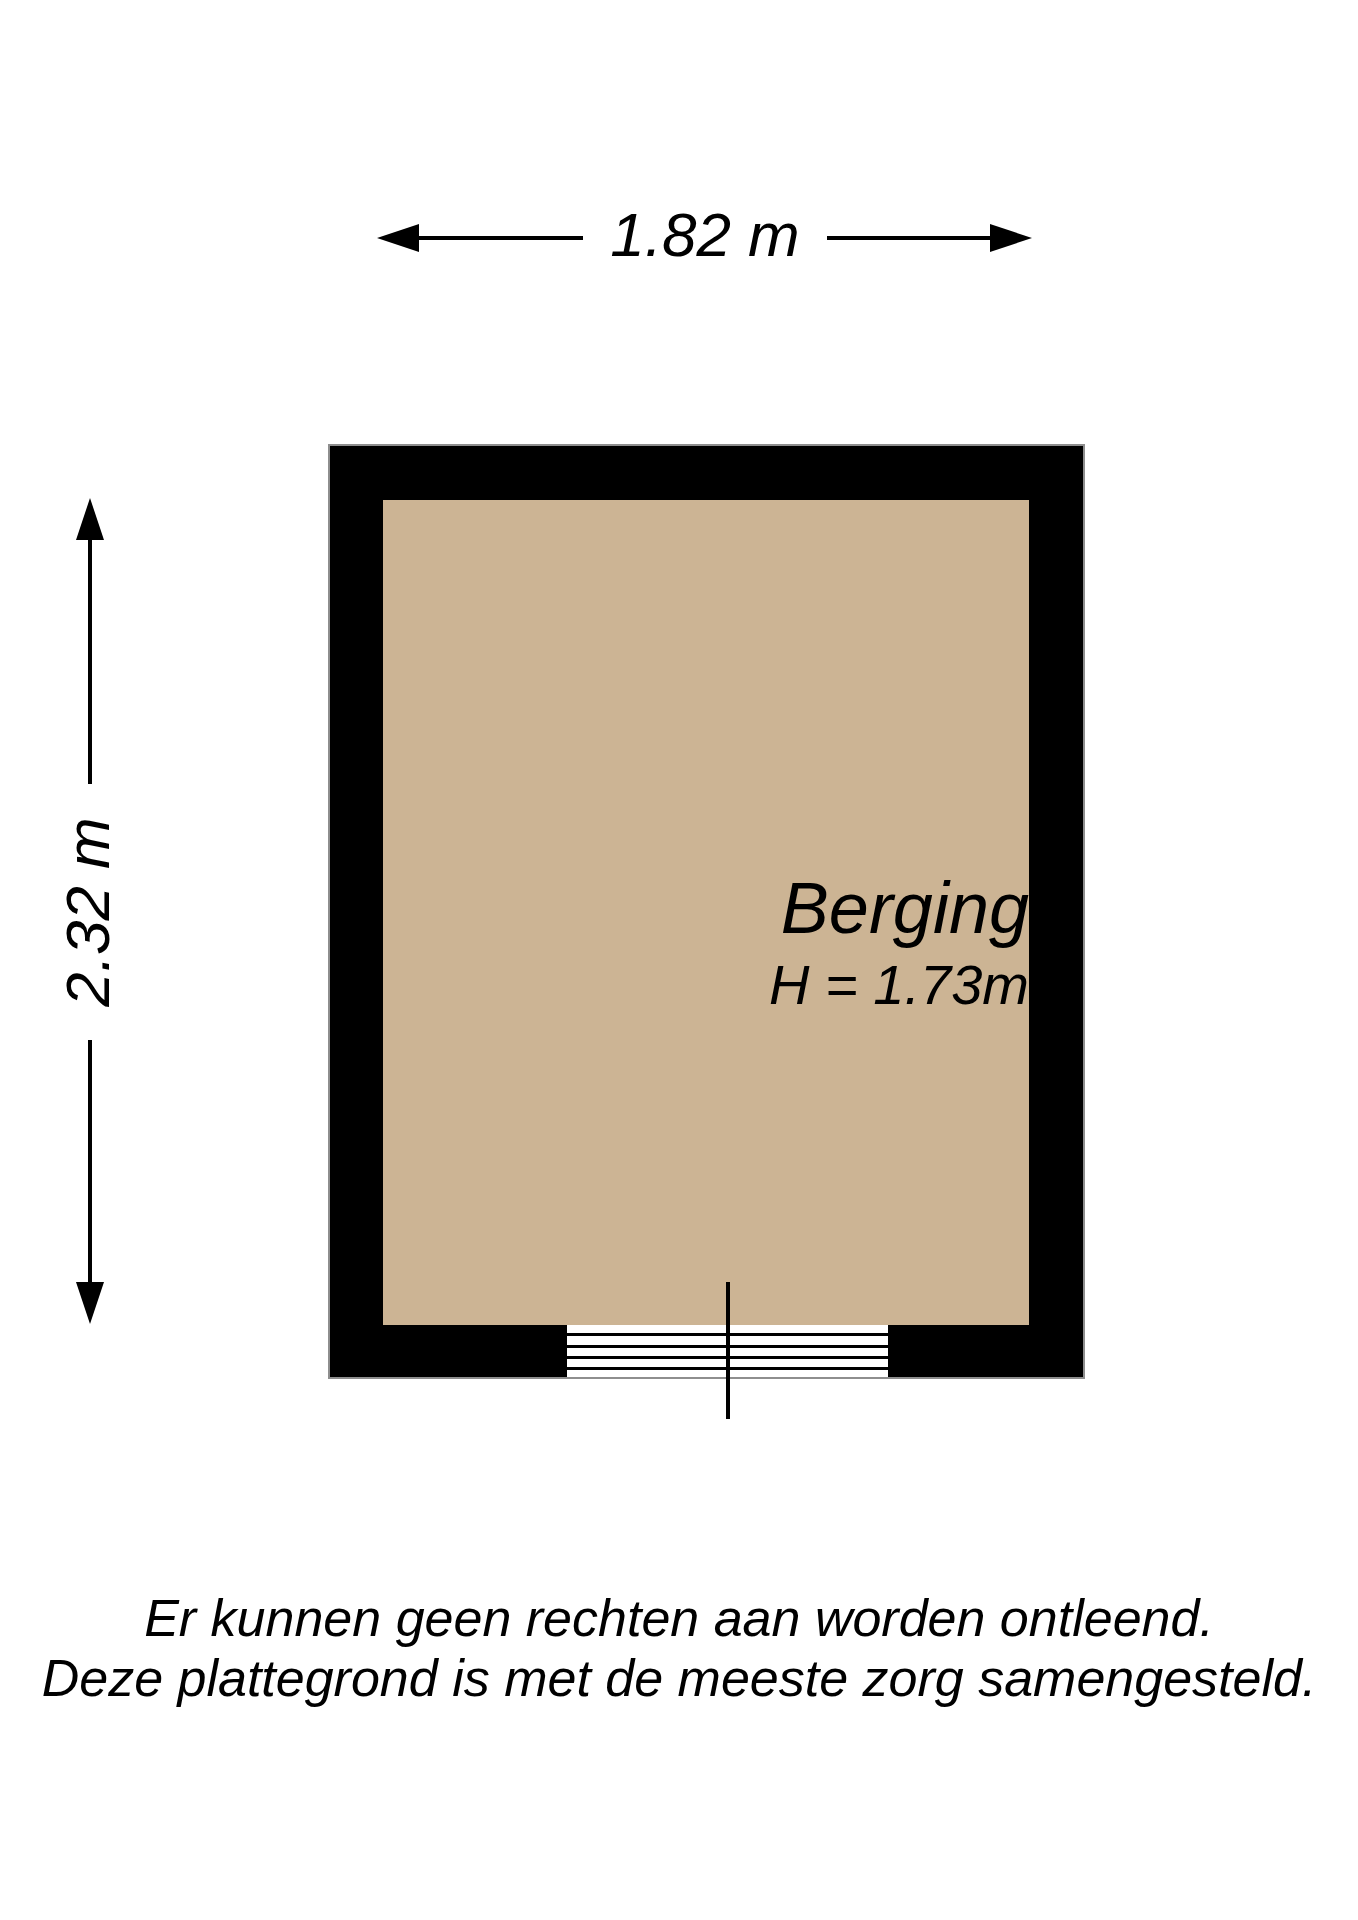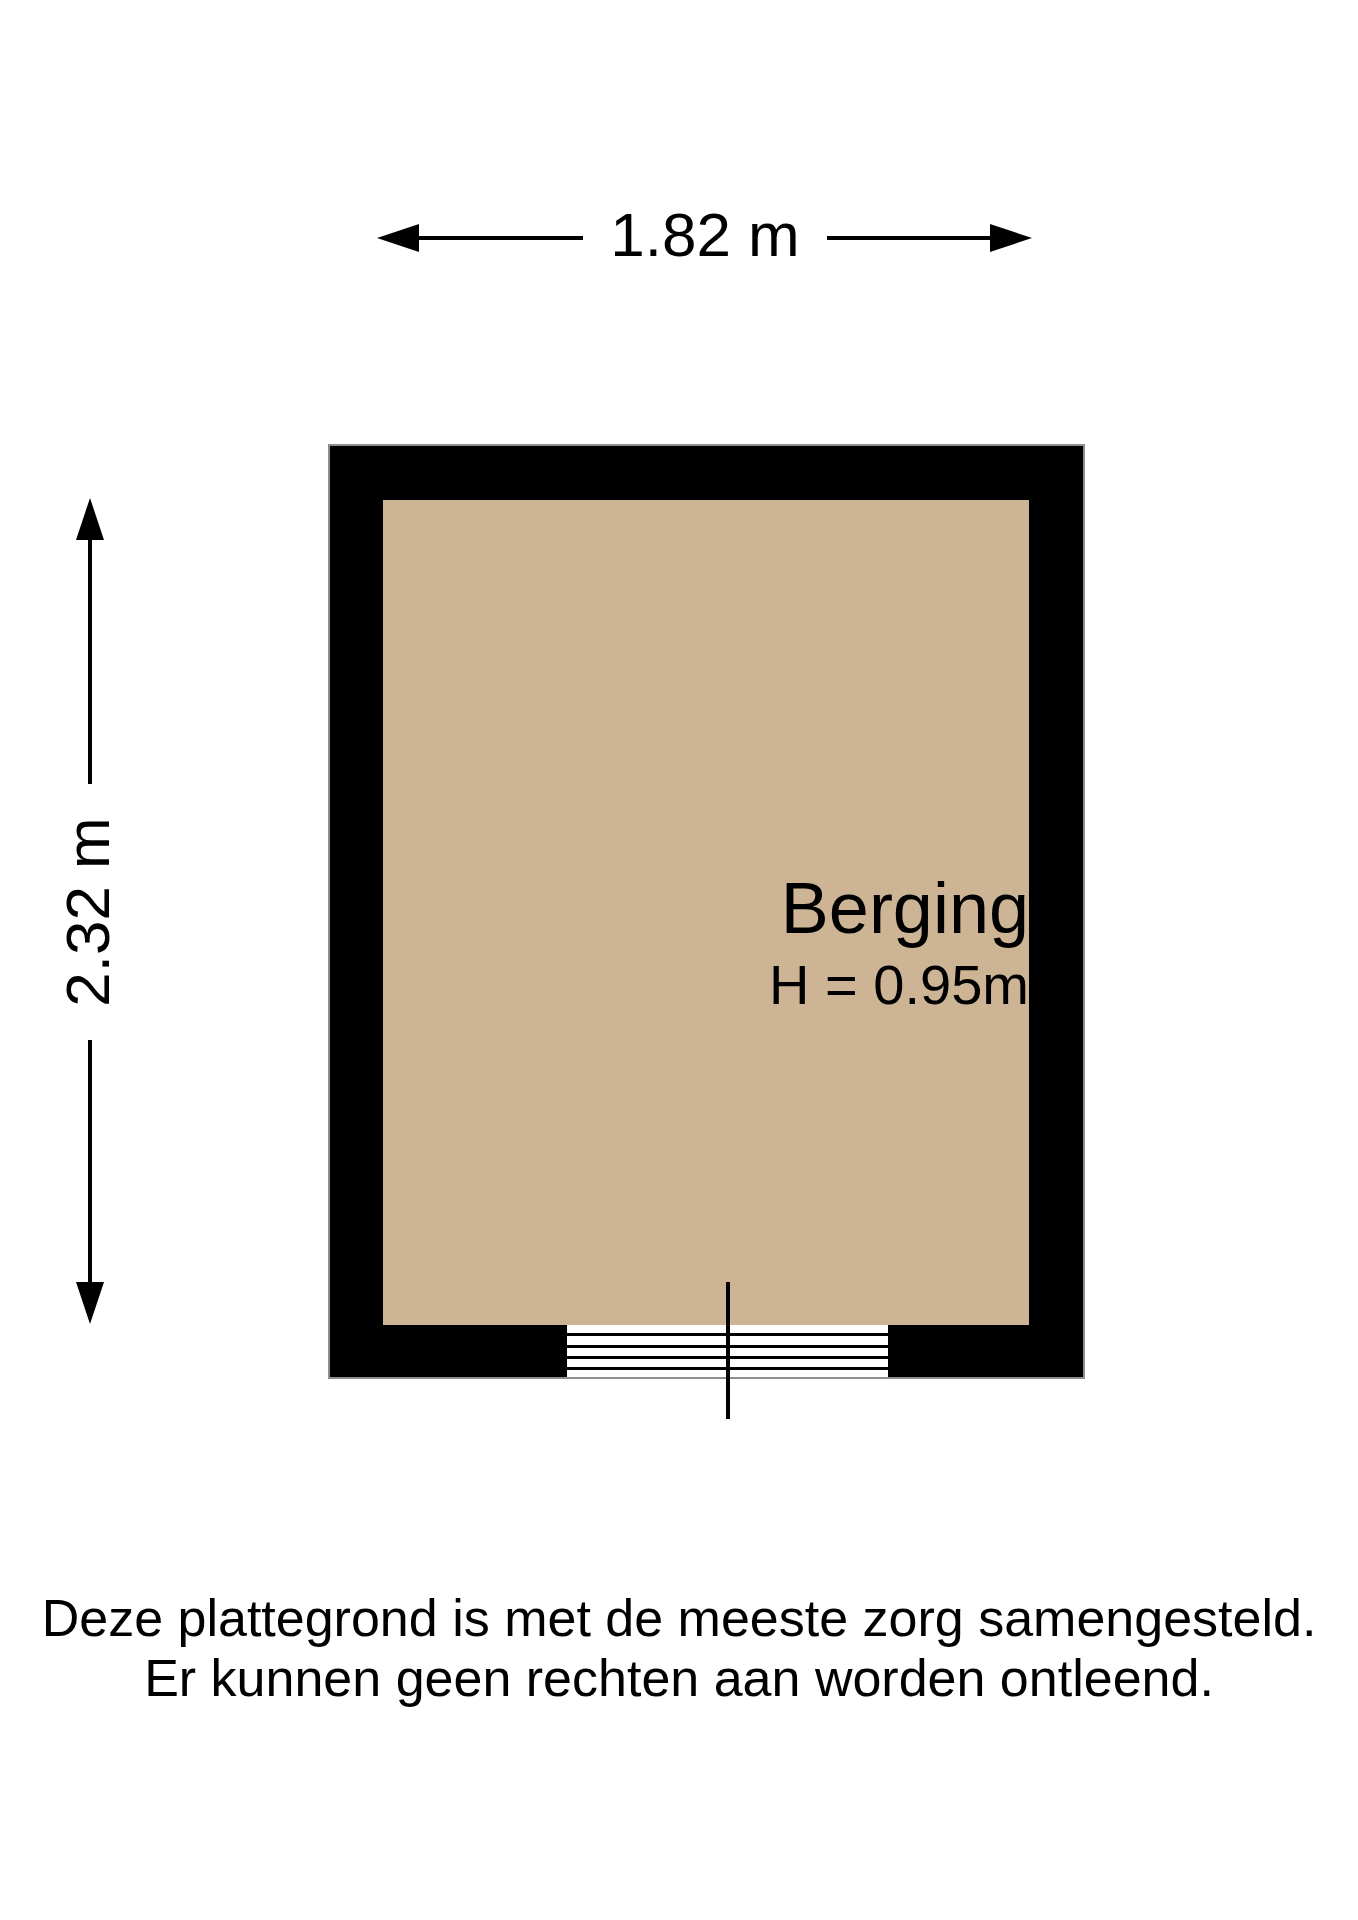--- a/index.html
+++ b/index.html
@@ -10,20 +10,21 @@
     --ink:#000000;
   }
   *{margin:0;padding:0;box-sizing:border-box;}
   html,body{background:var(--background);}
   body{font-family:"Liberation Sans", sans-serif;color:var(--ink);}
   .canvas{
     position:relative;
     width:1358px;height:1920px;
     background:var(--background);
     overflow:hidden;
+    font-style:italic;
   }
   
   .dim-line{position:absolute;background:var(--ink);}
   .h-line{height:4px;}
   .v-line{width:4px;}
   .arrow{position:absolute;width:0;height:0;}
   .arrow-left{border-top:14px solid transparent;border-bottom:14px solid transparent;border-right:42px solid var(--ink);left:377px;top:224px;}
   .arrow-right{border-top:14px solid transparent;border-bottom:14px solid transparent;border-left:42px solid var(--ink);left:990px;top:224px;}
   .arrow-up{border-left:14px solid transparent;border-right:14px solid transparent;border-bottom:42px solid var(--ink);left:76px;top:498px;}
   .arrow-down{border-left:14px solid transparent;border-right:14px solid transparent;border-top:42px solid var(--ink);left:76px;top:1282px;}
@@ -89,29 +90,29 @@
     <div class="dim-label dim-label-left">2.32 m</div>
     <div class="dim-line v-line" style="left:88px;top:1040px;height:244px;"></div>
     <div class="arrow arrow-down"></div>
   </div>
 
   <div class="room-walls"></div>
   <div class="room-floor"></div>
 
   <div class="room-label">
     <div class="room-name">Berging</div>
-    <div class="room-height">H = 0.95m</div>
+    <div class="room-height">H = 1.73m</div>
   </div>
 
   <div class="door-opening">
     <div class="threshold-line t1"></div>
     <div class="threshold-line t2"></div>
     <div class="threshold-line t3"></div>
     <div class="threshold-line t4"></div>
   </div>
   <div class="door-swing-line"></div>
 
   <div class="disclaimer">
+    <div>Er kunnen geen rechten aan worden ontleend.</div>
     <div>Deze plattegrond is met de meeste zorg samengesteld.</div>
-    <div>Er kunnen geen rechten aan worden ontleend.</div>
   </div>
 
 </div>
 
 </body></html>

